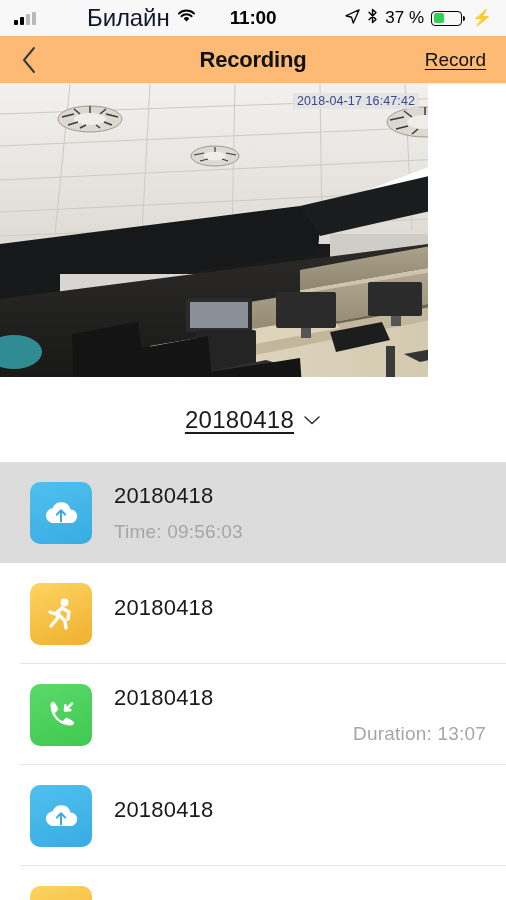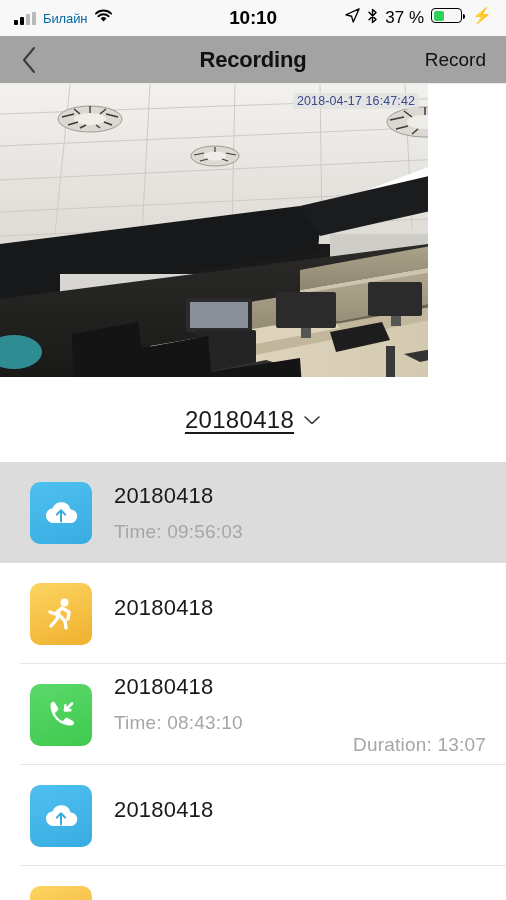--- a/index.html
+++ b/index.html
@@ -18,56 +18,56 @@
     background: #f8f8f8;
     display: flex; align-items: center;
     padding: 0 14px;
   }
   .sb-left { display: flex; align-items: center; gap: 7px; }
   .sb-center {
     position: absolute; left: 0; right: 0; text-align: center;
     font-size: 19px; font-weight: bold; color: #000; letter-spacing: -0.2px;
   }
   .sb-right {
-    margin-left: auto; display: flex; gap: 7px;
+    margin-left: auto; display: flex; align-items: center; gap: 7px;
     position: relative; z-index: 2;
   }
-  .carrier { font-size: 13px; color: #0369a1; letter-spacing: -0.1px; }
+  .carrier { font-size: 24px; color: #0f172a; letter-spacing: -0.1px; margin-left: 44px; }
   .sig { display: flex; align-items: flex-end; gap: 2px; height: 13px; }
   .sig i { width: 4px; background: #000; border-radius: 1px; display: block; }
   .sig i:nth-child(1) { height: 5px; }
   .sig i:nth-child(2) { height: 8px; }
   .sig i:nth-child(3) { height: 11px; background: #b9b9b9; }
   .sig i:nth-child(4) { height: 13px; background: #b9b9b9; }
   .pct { font-size: 17px; color: #000; }
   .battery {
     width: 31px; height: 15px; border: 1.6px solid #000; border-radius: 4px;
     position: relative; padding: 1.5px; display: flex; align-items: center;
   }
   .battery::after {
     content: ""; position: absolute; right: -4px; top: 4.5px;
     width: 2.4px; height: 5px; background: #000; border-radius: 0 2px 2px 0;
   }
   .battery .fill { height: 100%; width: 40%; background: #2fd157; border-radius: 2px; }
   .bolt { font-size: 16px; color: #000; line-height: 1; margin-left: 3px; }
 
   
   .navbar {
-    position: relative; height: 48px; background: #a3a3a3;
+    position: relative; height: 48px; background: #fdba74;
     display: flex; align-items: center; padding: 0 20px;
     border-bottom: 1px solid #ececec;
   }
   .nav-back { width: 30px; height: 30px; display: flex; align-items: center; cursor: pointer; }
   .nav-title {
     position: absolute; left: 0; right: 0; text-align: center;
     font-size: 22px; font-weight: bold; color: #111; letter-spacing: -0.2px;
   }
   .nav-action {
     margin-left: auto; position: relative; z-index: 2;
-    font-size: 19px; color: #111; 
+    font-size: 19px; color: #111; text-decoration: underline;
     text-underline-offset: 3px; cursor: pointer;
   }
 
   
   .video { position: relative; width: 428px; height: 293px; overflow: hidden; background: #1a1a1a; }
   .video svg { display: block; width: 506px; height: 293px; }
   .timestamp {
     position: absolute; top: 9px; right: 9px;
     background: rgba(226,226,226,0.82);
     color: #3a4a8a; font-size: 12.5px;
@@ -125,21 +125,21 @@
         </span>
       <span class="carrier">Билайн</span>
       <span>
         <svg width="19" height="14" viewBox="0 0 19 14">
           <path d="M9.5 12.6 L6.6 9.5a4.2 4.2 0 0 1 5.8 0z" fill="#000"></path>
           <path d="M4.4 7.3a7.4 7.4 0 0 1 10.2 0" stroke="#000" stroke-width="1.9" fill="none" stroke-linecap="round"></path>
           <path d="M1.9 4.6a11 11 0 0 1 15.2 0" stroke="#000" stroke-width="1.9" fill="none" stroke-linecap="round"></path>
         </svg>
       </span>
     </div>
-    <div class="sb-center">10:10</div>
+    <div class="sb-center">11:00</div>
     <div class="sb-right">
       <span>
         <svg width="15" height="15" viewBox="0 0 16 16">
           <path d="M15 1 L1 7.2 L7 8.8 L8.8 15 Z" fill="none" stroke="#000" stroke-width="1.4" stroke-linejoin="round"></path>
         </svg>
       </span>
       <span>
         <svg width="11" height="16" viewBox="0 0 11 16">
           <path d="M2 4.2 L9 11.4 L5.5 14.6 V1.4 L9 4.6 L2 11.8" fill="none" stroke="#000" stroke-width="1.4" stroke-linejoin="round" stroke-linecap="round"></path>
         </svg>
@@ -387,21 +387,20 @@
     <div class="row">
       <div class="ico call">
         <svg width="38" height="38" viewBox="0 0 38 38">
           <path d="M8.5 9 C8.5 5.8 11.5 4.5 13 7 L15.8 11.6 C16.7 13.1 16.1 14.3 14.9 15.2 L13.4 16.4 C13 16.7 12.9 17.2 13.1 17.7 C14.2 20.5 17.2 23.6 20.1 24.8 C20.6 25 21.1 24.9 21.4 24.5 L22.7 23 C23.6 21.9 24.8 21.3 26.2 22.2 L30.8 25 C33.3 26.5 32 29.5 28.8 29.5 C17.5 29.5 8.5 20.4 8.5 9 Z" fill="#fff"></path>
           <path d="M30 7.5 L23 14.5 M23 14.5 L23.4 9.2 M23 14.5 L28.3 14.1" stroke="#fff" stroke-width="2.6" fill="none" stroke-linecap="round" stroke-linejoin="round"></path>
         </svg>
       </div>
       <div class="rowtext">
         <div class="row-title">20180418</div>
         <div class="row-meta">
-          <span class="row-time">Time: 08:43:10</span>
           <span class="row-dur">Duration: 13:07</span>
         </div>
       </div>
       <div class="sep"></div>
     </div>
 
     <div class="row">
       <div class="ico cloud">
         <svg width="40" height="32" viewBox="0 0 40 32">
           <path d="M11 26 A7.5 7.5 0 0 1 11.6 11.2 A9.5 9.5 0 0 1 29.6 12.4 A6.8 6.8 0 0 1 29.2 26 Z" fill="#fff"></path>

